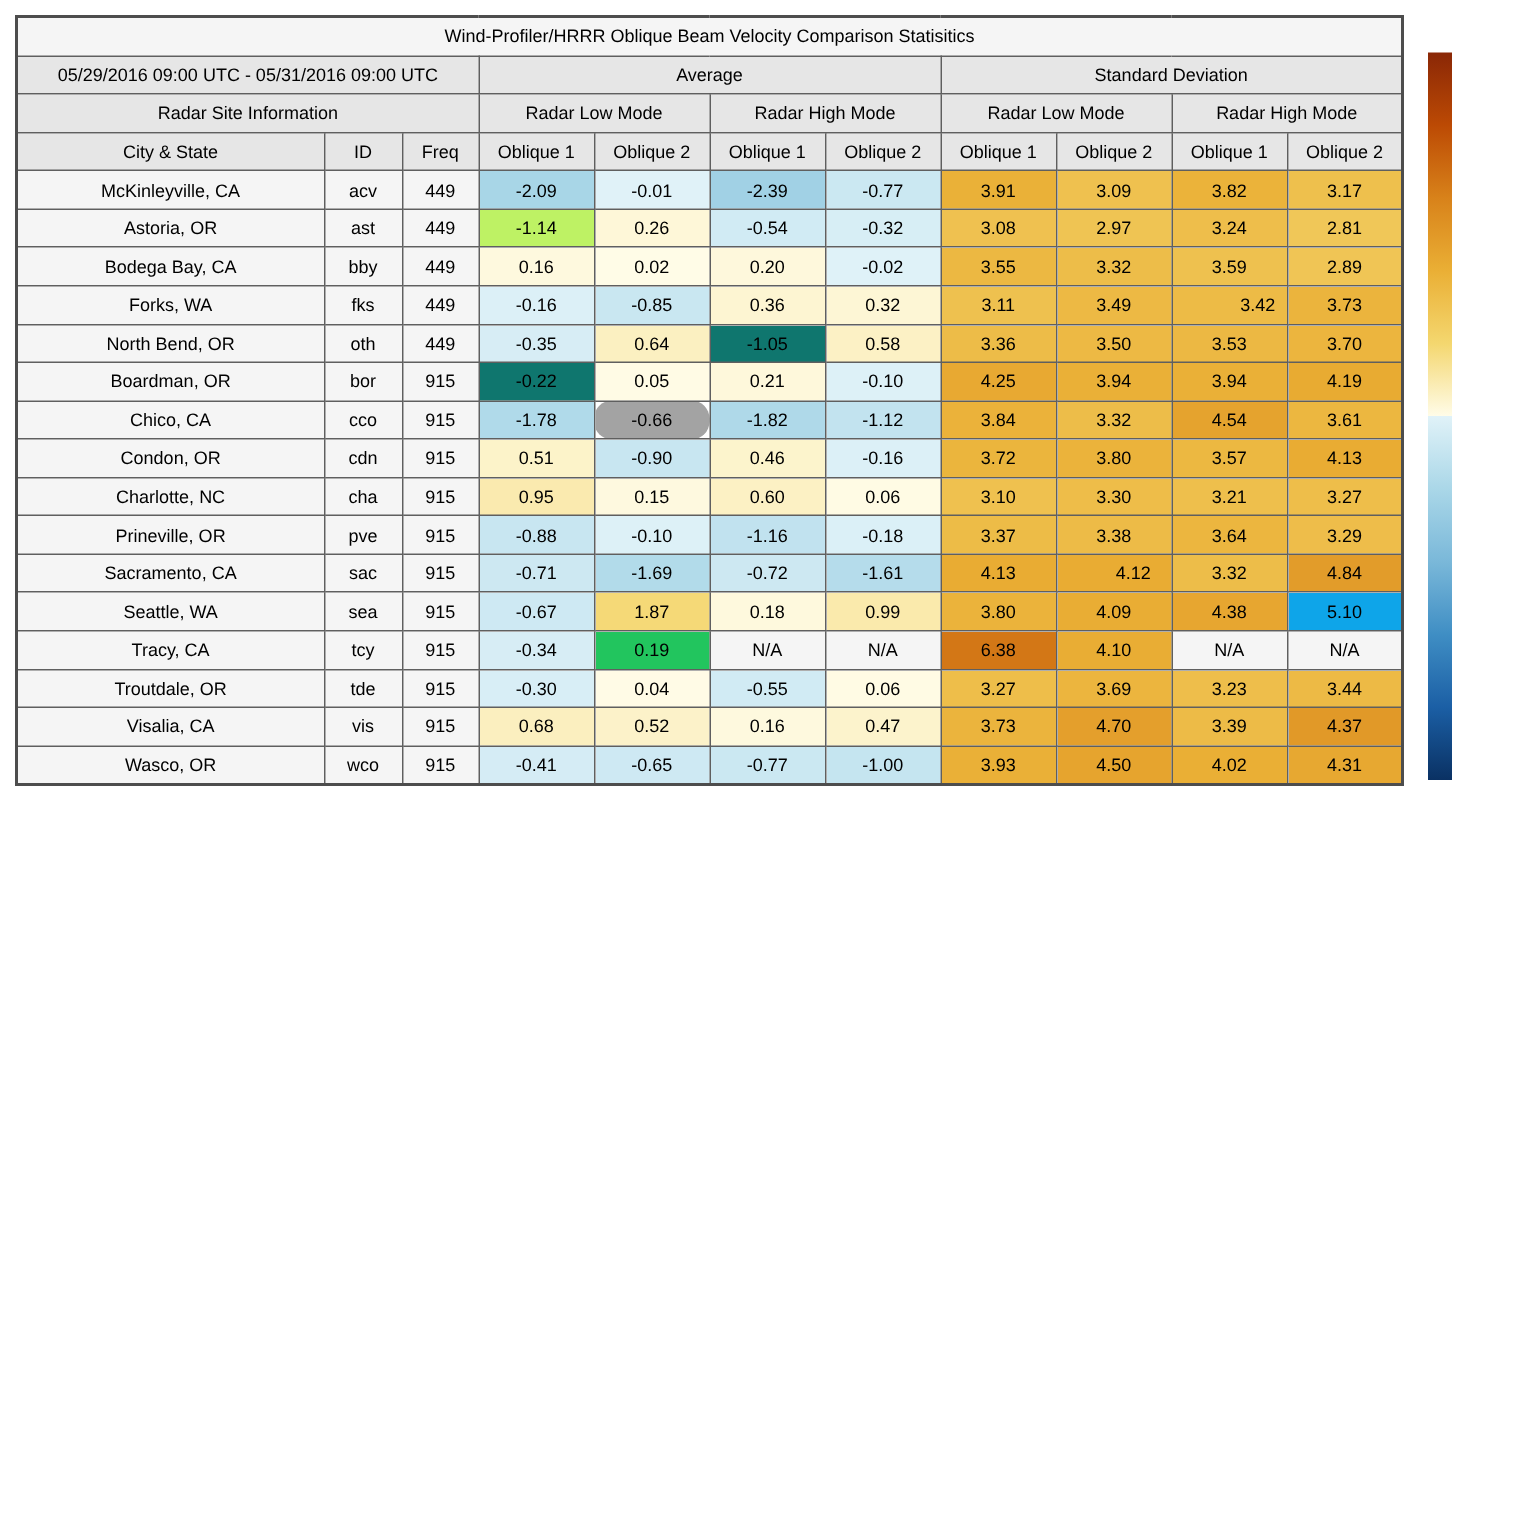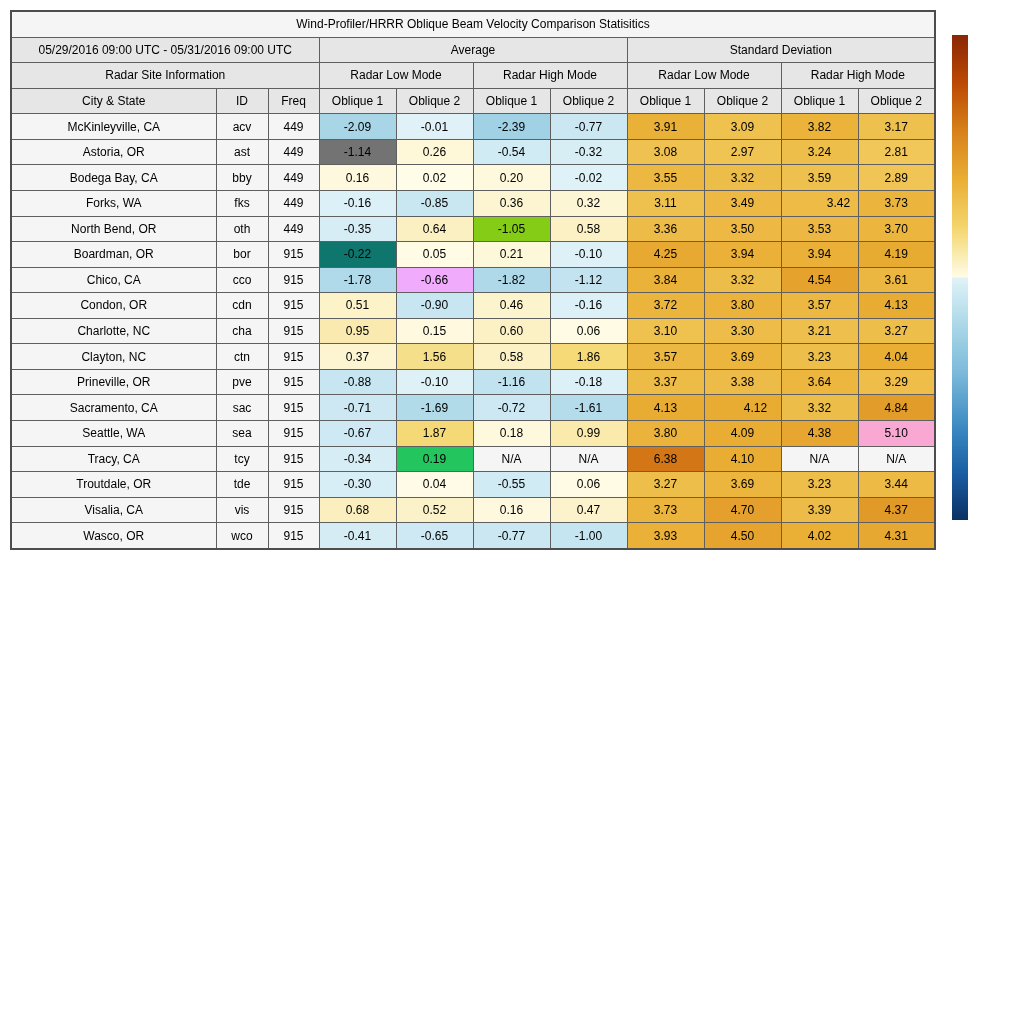--- a/index.html
+++ b/index.html
@@ -113,21 +113,21 @@
           <td style="background: rgb(203, 232, 242);">-0.77</td>
           <td style="background: rgb(234, 177, 56);">3.91</td>
           <td style="background: rgb(239, 193, 79);">3.09</td>
           <td style="background: rgb(235, 179, 58);">3.82</td>
           <td style="background: rgb(238, 192, 77);">3.17</td>
         </tr>
         <tr>
           <td class="plain">Astoria, OR</td>
           <td class="plain">ast</td>
           <td class="plain">449</td>
-          <td style="background: #737373;">-1.14</td>
+          <td style="background: #bef264;">-1.14</td>
           <td style="background: rgb(254, 247, 216);">0.26</td>
           <td style="background: rgb(209, 235, 244);">-0.54</td>
           <td style="background: rgb(215, 238, 245);">-0.32</td>
           <td style="background: rgb(239, 193, 80);">3.08</td>
           <td style="background: rgb(239, 196, 83);">2.97</td>
           <td style="background: rgb(238, 190, 75);">3.24</td>
           <td style="background: rgb(240, 199, 88);">2.81</td>
         </tr>
         <tr>
           <td class="plain">Bodega Bay, CA</td>
@@ -154,21 +154,21 @@
           <td style="background: rgb(237, 185, 68);">3.49</td>
           <td style="background: rgb(237, 187, 70); padding-left: 40px;">3.42</td>
           <td style="background: rgb(235, 180, 61);">3.73</td>
         </tr>
         <tr>
           <td class="plain">North Bend, OR</td>
           <td class="plain">oth</td>
           <td class="plain">449</td>
           <td style="background: rgb(215, 237, 245);">-0.35</td>
           <td style="background: rgb(251, 240, 193);">0.64</td>
-          <td style="background: #84cc16;">-1.05</td>
+          <td style="background: #0f766e;">-1.05</td>
           <td style="background: rgb(252, 241, 197);">0.58</td>
           <td style="background: rgb(237, 188, 72);">3.36</td>
           <td style="background: rgb(237, 185, 68);">3.50</td>
           <td style="background: rgb(236, 184, 67);">3.53</td>
           <td style="background: rgb(236, 181, 62);">3.70</td>
         </tr>
         <tr>
           <td class="plain">Boardman, OR</td>
           <td class="plain">bor</td>
           <td class="plain">915</td>
@@ -179,21 +179,21 @@
           <td style="background: rgb(232, 169, 50); margin-top: 40px;">4.25</td>
           <td style="background: rgb(234, 176, 55);">3.94</td>
           <td style="background: rgb(234, 176, 55);">3.94</td>
           <td style="background: rgb(232, 171, 50);">4.19</td>
         </tr>
         <tr>
           <td class="plain">Chico, CA</td>
           <td class="plain">cco</td>
           <td class="plain">915</td>
           <td style="background: rgb(176, 218, 234);">-1.78</td>
-          <td style="background: #f0abfc;">-0.66</td>
+          <td style="background: #a3a3a3; border-radius: 12px;">-0.66</td>
           <td style="background: rgb(175, 217, 233);">-1.82</td>
           <td style="background: rgb(194, 227, 239);">-1.12</td>
           <td style="background: rgb(235, 178, 58);">3.84</td>
           <td style="background: rgb(237, 189, 73);">3.32</td>
           <td style="background: rgb(229, 163, 46);">4.54</td>
           <td style="background: rgb(236, 183, 64);">3.61</td>
         </tr>
         <tr>
           <td class="plain">Condon, OR</td>
           <td class="plain">cdn</td>
@@ -214,33 +214,20 @@
           <td style="background: rgb(250, 234, 175);">0.95</td>
           <td style="background: rgb(254, 249, 223);">0.15</td>
           <td style="background: rgb(252, 241, 196);">0.60</td>
           <td style="background: rgb(255, 251, 228);">0.06</td>
           <td style="background: rgb(239, 193, 79);">3.10</td>
           <td style="background: rgb(238, 189, 73);">3.30</td>
           <td style="background: rgb(238, 191, 76);">3.21</td>
           <td style="background: rgb(238, 190, 74);">3.27</td>
         </tr>
         <tr>
-          <td class="plain">Clayton, NC</td>
-          <td class="plain">ctn</td>
-          <td class="plain">915</td>
-          <td style="background: rgb(253, 245, 210);">0.37</td>
-          <td style="background: rgb(246, 223, 138);">1.56</td>
-          <td style="background: rgb(252, 241, 197);">0.58</td>
-          <td style="background: rgb(245, 218, 119);">1.86</td>
-          <td style="background: rgb(236, 184, 65);">3.57</td>
-          <td style="background: rgb(236, 181, 62);">3.69</td>
-          <td style="background: rgb(238, 190, 75);">3.23</td>
-          <td style="background: rgb(234, 174, 52);">4.04</td>
-        </tr>
-        <tr>
           <td class="plain">Prineville, OR</td>
           <td class="plain">pve</td>
           <td class="plain">915</td>
           <td style="background: rgb(200, 230, 241);">-0.88</td>
           <td style="background: rgb(221, 241, 247);">-0.10</td>
           <td style="background: rgb(193, 226, 239);">-1.16</td>
           <td style="background: rgb(219, 240, 247);">-0.18</td>
           <td style="background: rgb(237, 188, 71);">3.37</td>
           <td style="background: rgb(237, 187, 71);">3.38</td>
           <td style="background: rgb(236, 182, 63);">3.64</td>
@@ -263,21 +250,21 @@
           <td class="plain">Seattle, WA</td>
           <td class="plain">sea</td>
           <td class="plain">915</td>
           <td style="background: rgb(206, 233, 243);">-0.67</td>
           <td style="background: rgb(245, 217, 119);">1.87</td>
           <td style="background: rgb(254, 249, 221);">0.18</td>
           <td style="background: rgb(250, 234, 172);">0.99</td>
           <td style="background: rgb(235, 179, 59);">3.80</td>
           <td style="background: rgb(233, 173, 52);">4.09</td>
           <td style="background: rgb(231, 166, 48);">4.38</td>
-          <td style="background: #f9a8d4;">5.10</td>
+          <td style="background: #0ea5e9;">5.10</td>
         </tr>
         <tr>
           <td class="plain">Tracy, CA</td>
           <td class="plain">tcy</td>
           <td class="plain">915</td>
           <td style="background: rgb(215, 237, 245);">-0.34</td>
           <td style="background: #22c55e;">0.19</td>
           <td style="background: rgb(245, 245, 245);">N/A</td>
           <td style="background: rgb(245, 245, 245);">N/A</td>
           <td style="background: rgb(211, 119, 22);">6.38</td>

